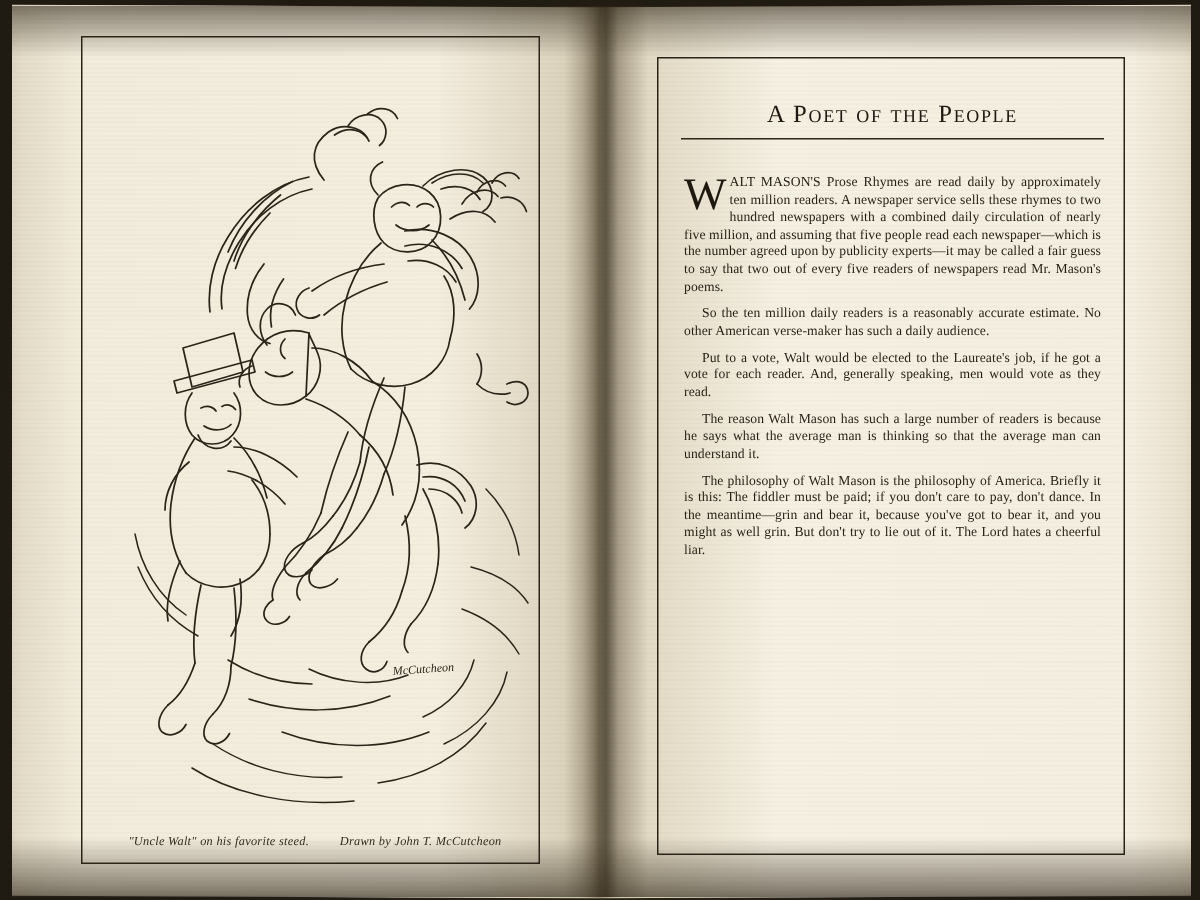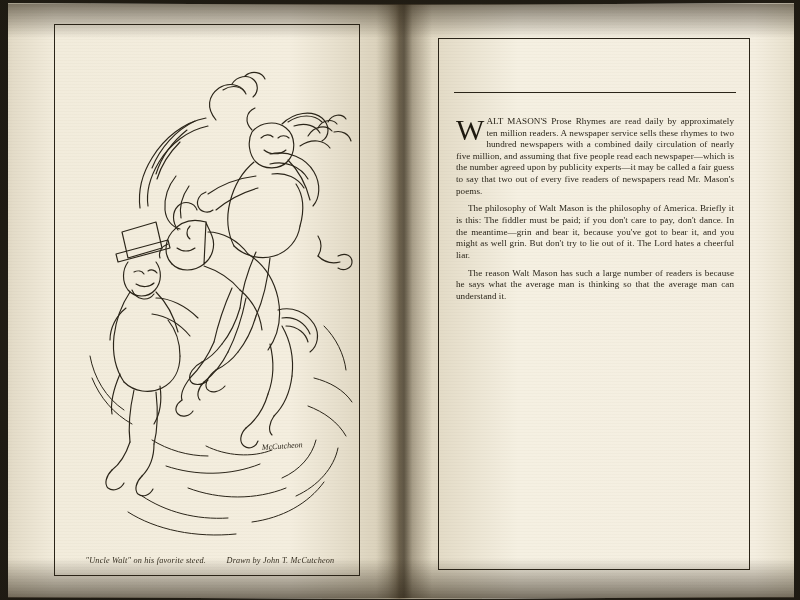--- a/index.html
+++ b/index.html
@@ -309,26 +309,29 @@
     </div>
 
     <div class="illus-caption">
       <span>"Uncle Walt" on his favorite steed.</span>
       <span class="sep"></span>
       <span>Drawn by John T. McCutcheon</span>
     </div>
 
     <div class="frame right-frame"></div>
 
+    <div class="headline">A Poet of the People</div>
     <div class="rule"></div>
 
     <div class="textcol">
       <p class="first"><span class="dropcap">W</span><span>ALT MASON'S Prose Rhymes are read daily by approximately ten million readers. A newspaper service sells these rhymes to two hundred newspapers with a combined daily circulation of nearly five million, and assuming that five people read each newspaper—which is the number agreed upon by publicity experts—it may be called a fair guess to say that two out of every five readers of newspapers read Mr. Mason's poems.</span></p>
+      <p>So the ten million daily readers is a reasonably accurate estimate.  No other American verse-maker has such a daily audience.</p>
+      <p>Put to a vote, Walt would be elected to the Laureate's job, if he got a vote for each reader. And, generally speaking, men would vote as they read.</p>
+      <p>The reason Walt Mason has such a large number of readers is because he says what the average man is thinking so that the average man can understand it.</p>
       <p>The philosophy of Walt Mason is the philosophy of America.  Briefly it is this:  The fiddler must be paid; if you don't care to pay, don't dance.  In the meantime—grin and bear it, because you've got to bear it, and you might as well grin. But don't try to lie out of it.  The Lord hates a cheerful liar.</p>
-      <p>The reason Walt Mason has such a large number of readers is because he says what the average man is thinking so that the average man can understand it.</p>
     </div>
 
     <div class="gutter"></div>
     <div class="edge-shade top"></div>
     <div class="edge-shade bottom"></div>
     <div class="grain"></div>
   </div>
 </div>
 
 </body></html>

